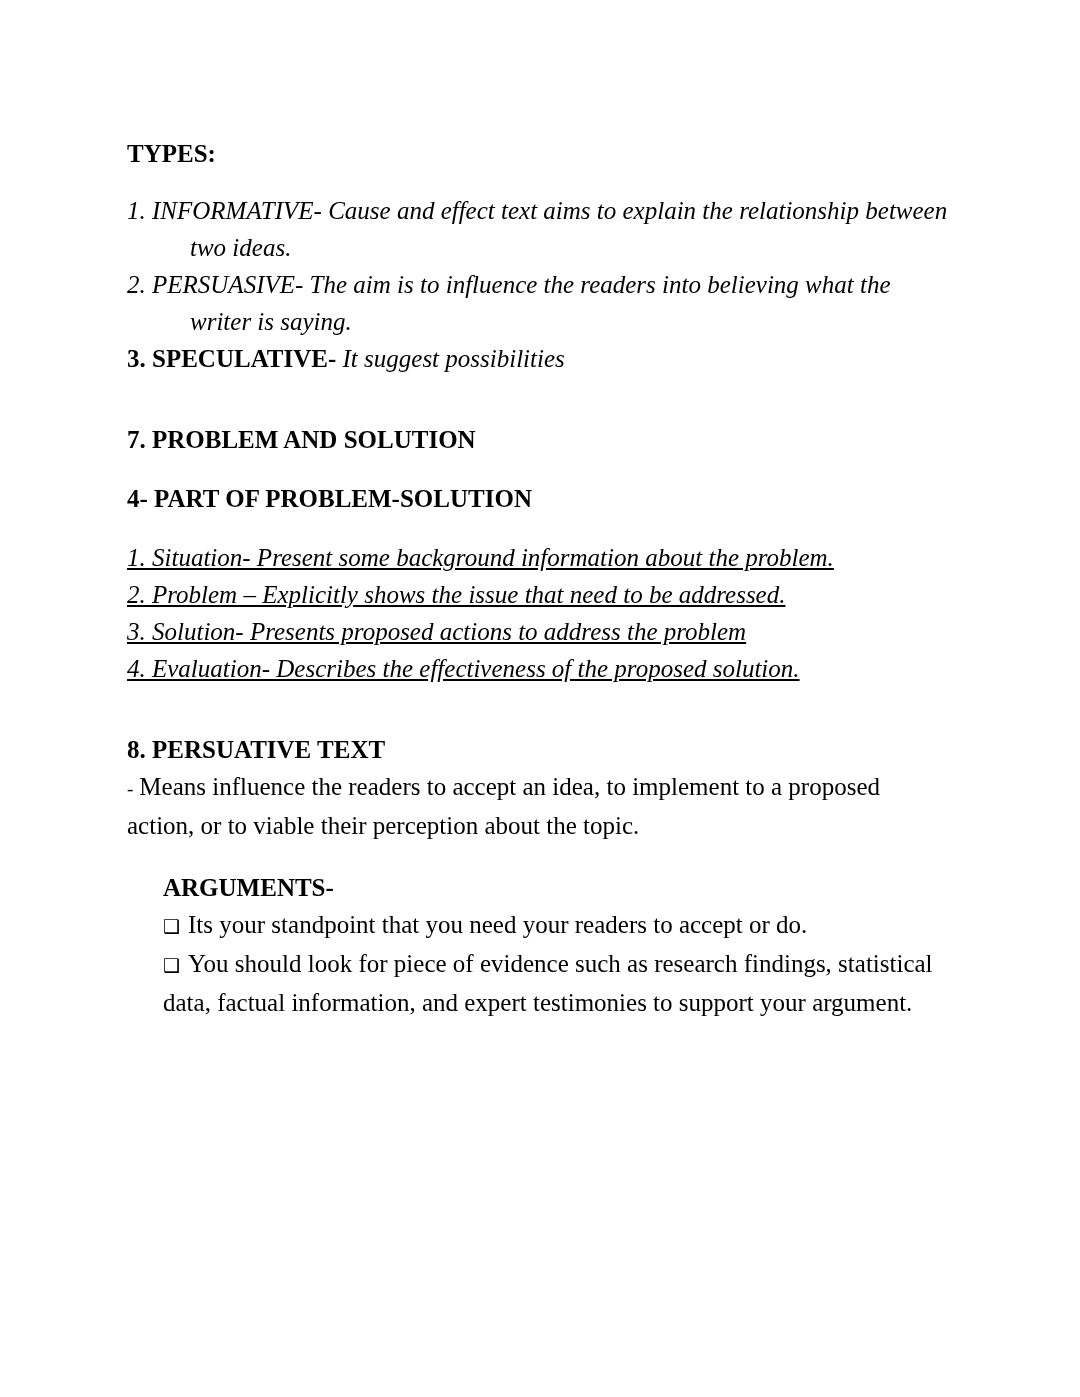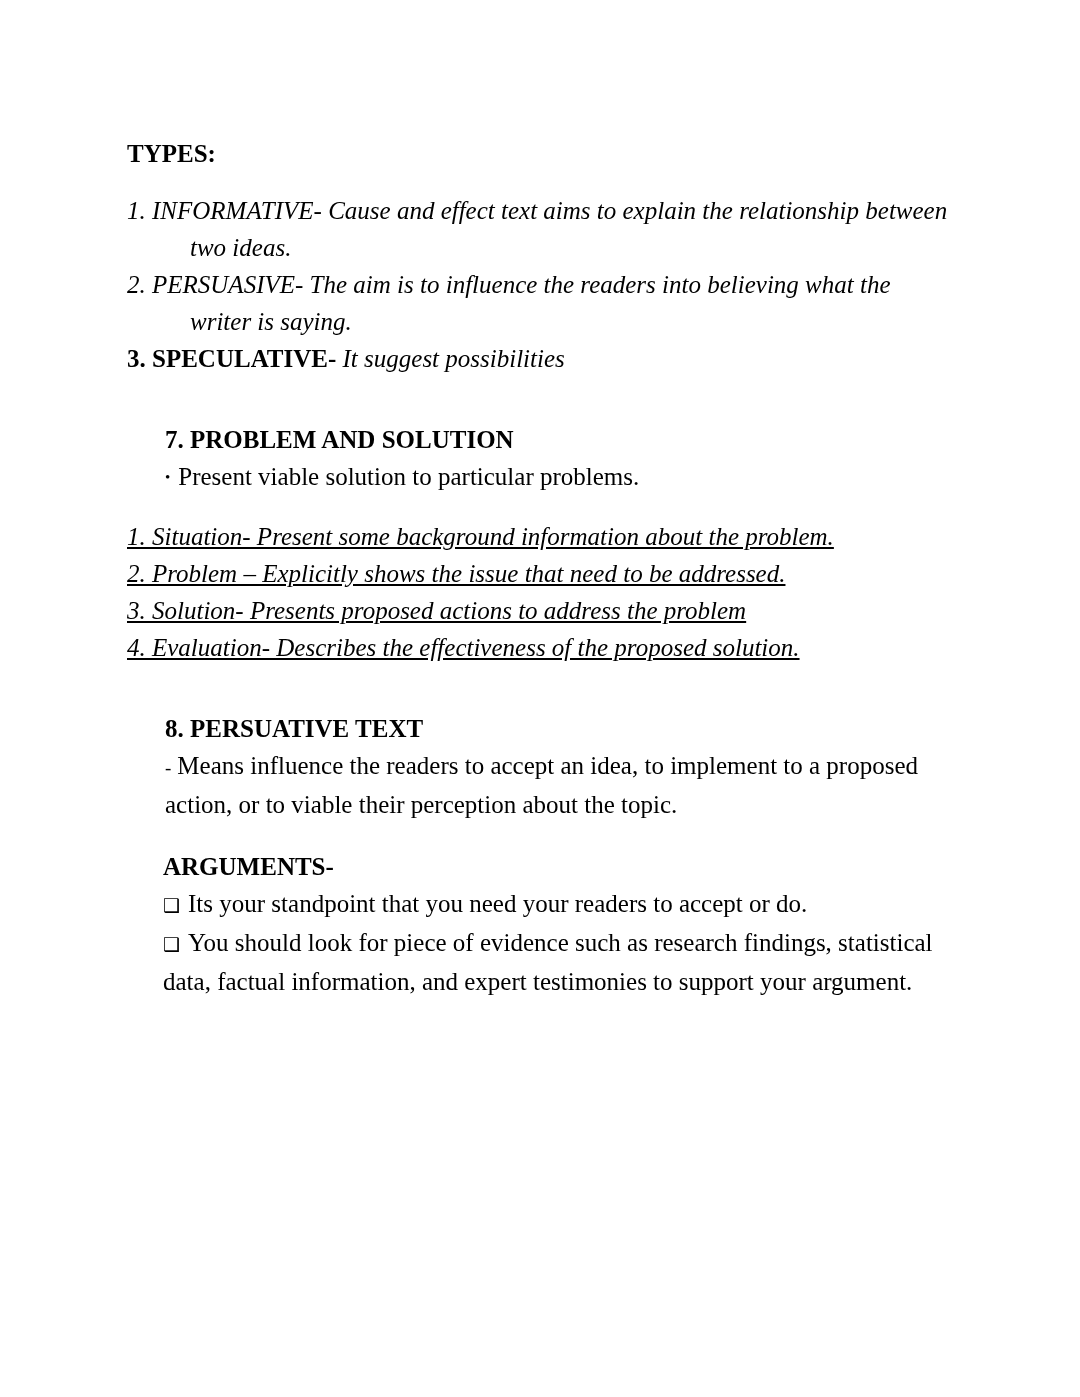--- a/index.html
+++ b/index.html
@@ -25,21 +25,21 @@
   .bi { font-weight: normal; font-style: italic; }
 
   
   .hang63 { padding-left: 63px; text-indent: -63px; }
   .hang93 { padding-left: 93px; text-indent: -93px; text-decoration: underline; }
 
   .mb20 { margin-bottom: 20px; }
   .mb22 { margin-bottom: 22px; }
   .mt22 { margin-top: 22px; }
   .mt25 { margin-top: 25px; margin-left: 36px; }
-  .mt44 { margin-top: 44px; margin-left: 38px; }
+  .mt44 { margin-top: 44px; }
 
   .dot-icon {
     font-size: 15px;
     vertical-align: 3px;
     margin-right: 8px;
   }
   .dash-icon {
     font-size: 19px;
     margin-right: 6px;
   }
@@ -56,24 +56,24 @@
   <div class="heading mb20">TYPES:</div>
 
   <div>
     <div class="hang63"><span class="bi">1. INFORMATIVE- </span><span class="i">Cause and effect text aims to explain the relationship between two ideas.</span></div>
     <div class="hang63"><span class="bi">2. PERSUASIVE- T</span><span class="i">he aim is to influence the readers into believing what the writer is saying.</span></div>
     <div class="hang63"><span class="b">3. SPECULATIVE- </span><span class="bi">It suggest possibilities</span></div>
   </div>
 
   <div class="mt44">
     <div class="heading">7. PROBLEM AND SOLUTION</div>
-    <div><span class="dot-icon">•</span><span>Present viable solution to particular problems.</span></div>
   </div>
 
   <div class="mt22">
+    <div class="heading mb22">4- PART OF PROBLEM-SOLUTION</div>
     <div>
       <div class="i hang93">1. Situation- Present some background information about the problem.</div>
       <div class="i hang93">2. Problem – Explicitly shows the issue that need to be addressed.</div>
       <div class="i hang93">3. Solution- Presents proposed actions to address the problem</div>
       <div class="i hang93">4. Evaluation-  Describes the effectiveness of the proposed solution.</div>
     </div>
   </div>
 
   <div class="mt44">
     <div class="heading">8. PERSUATIVE TEXT</div>

